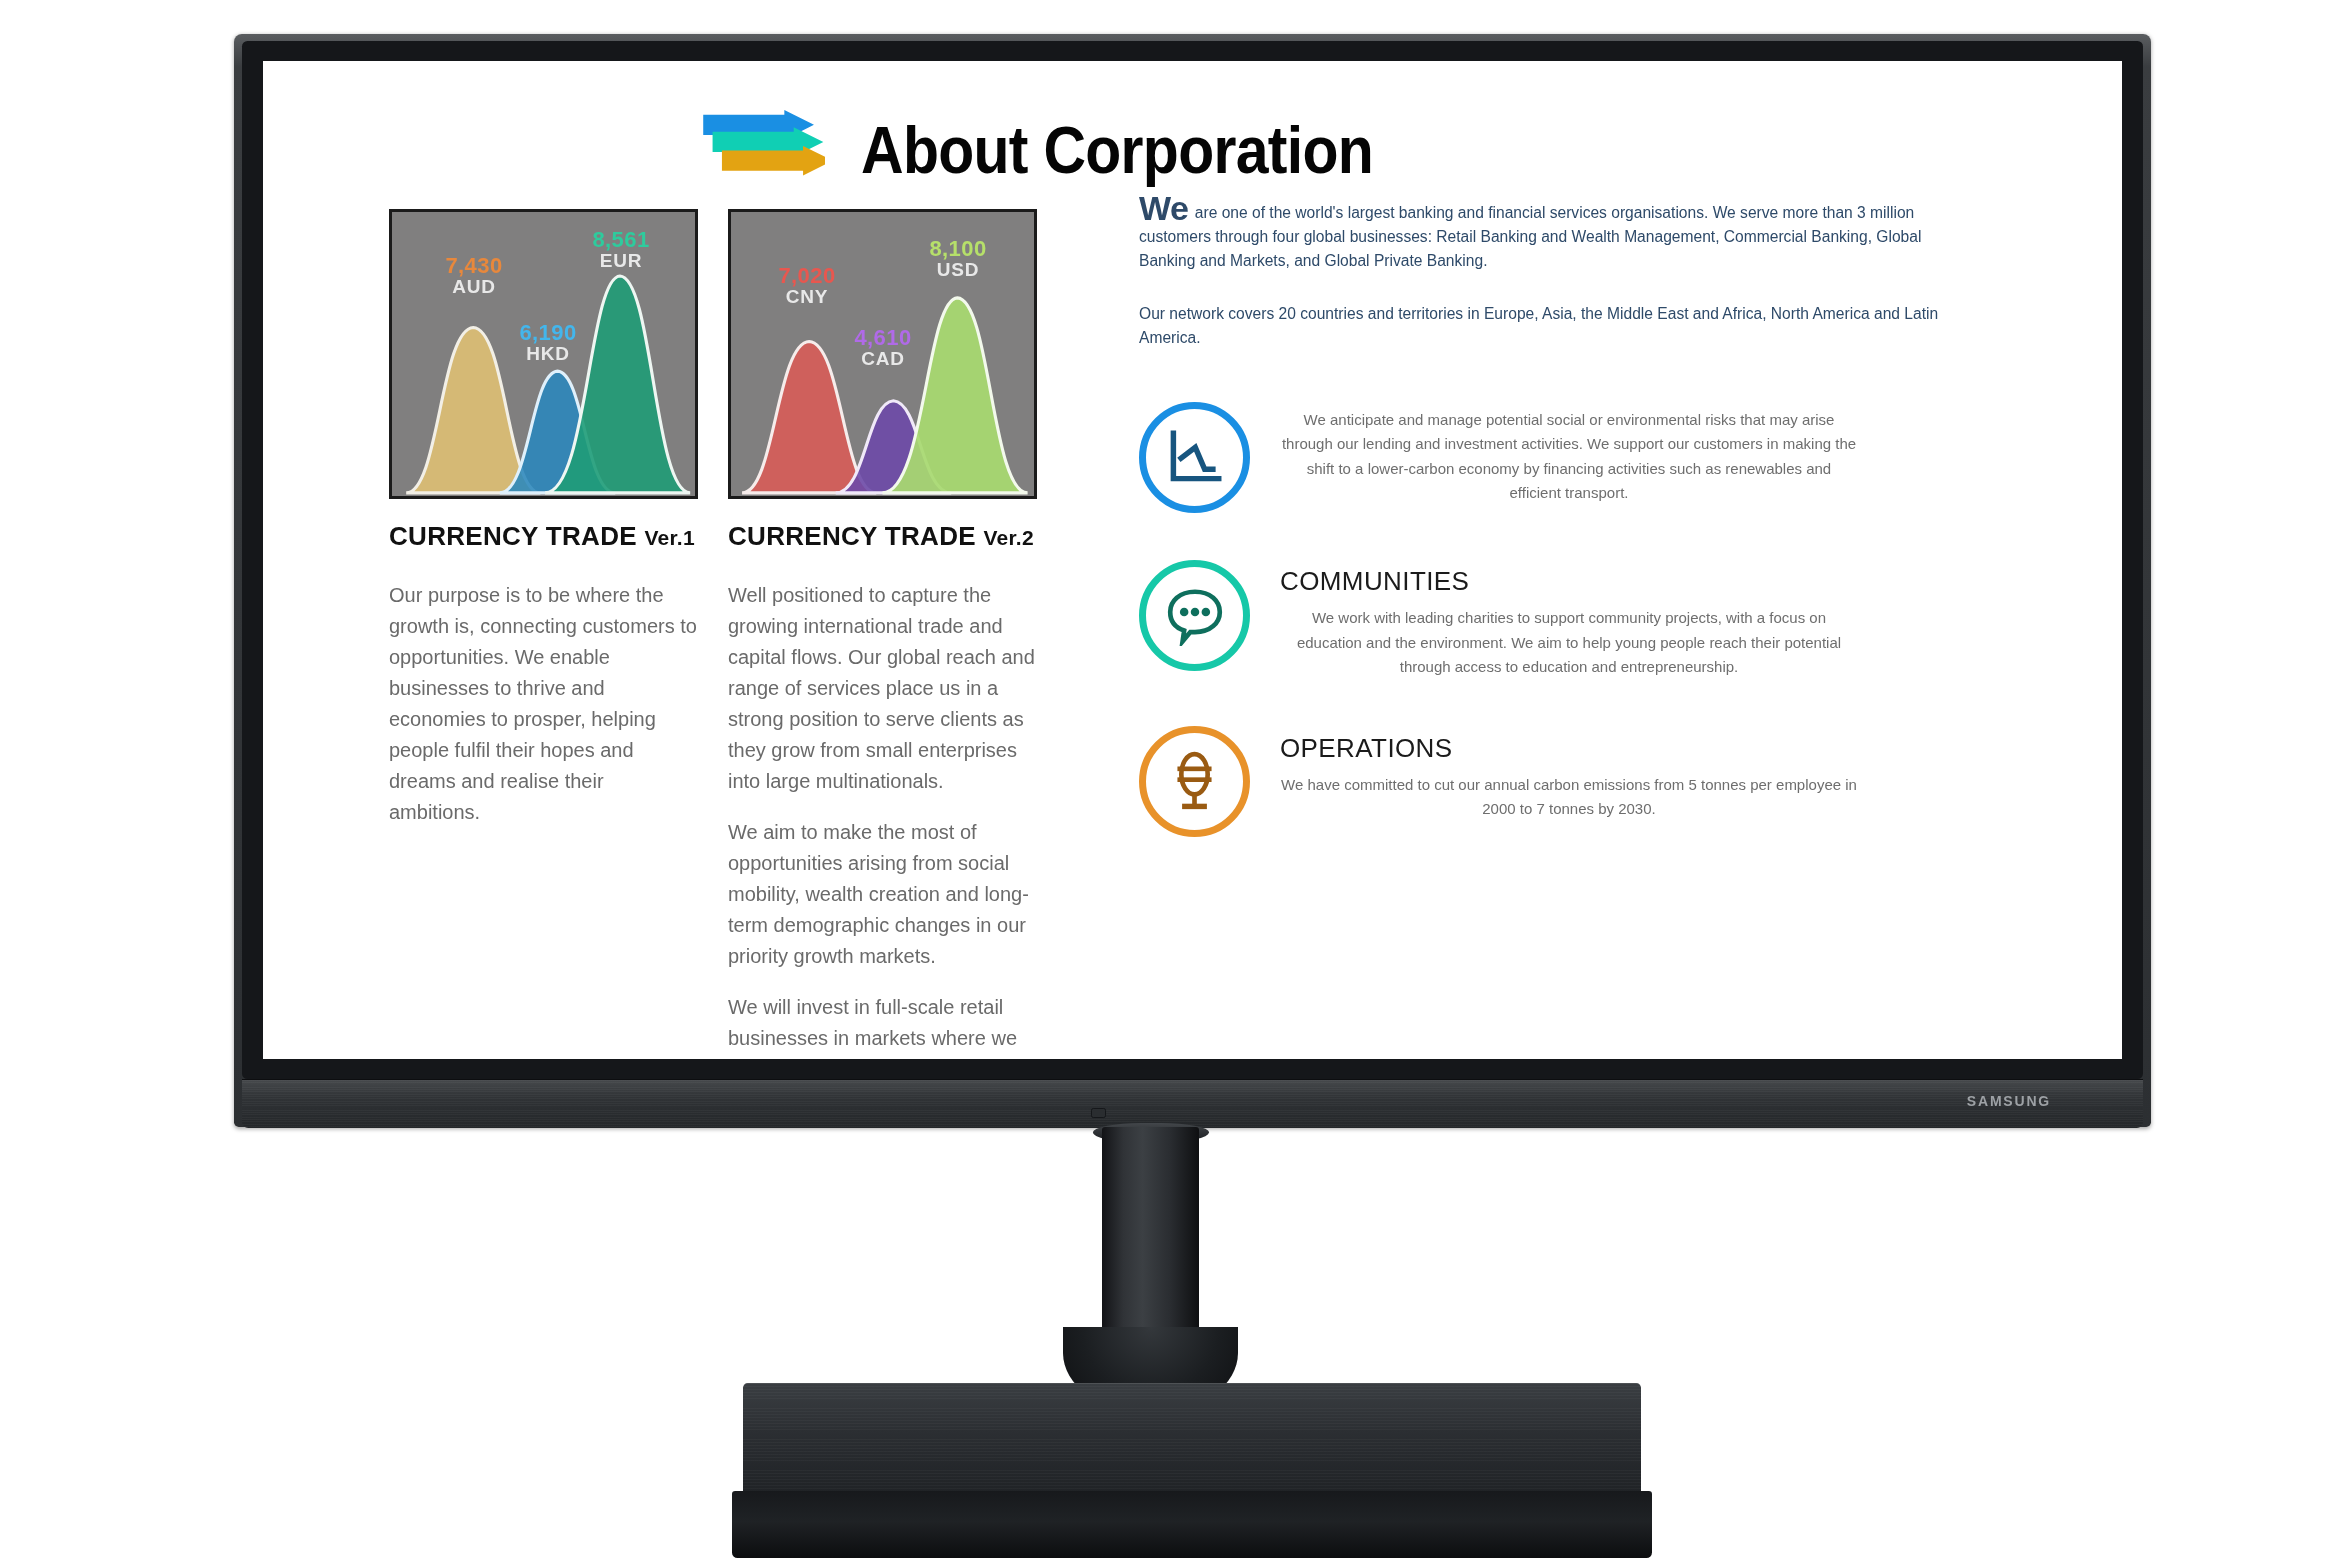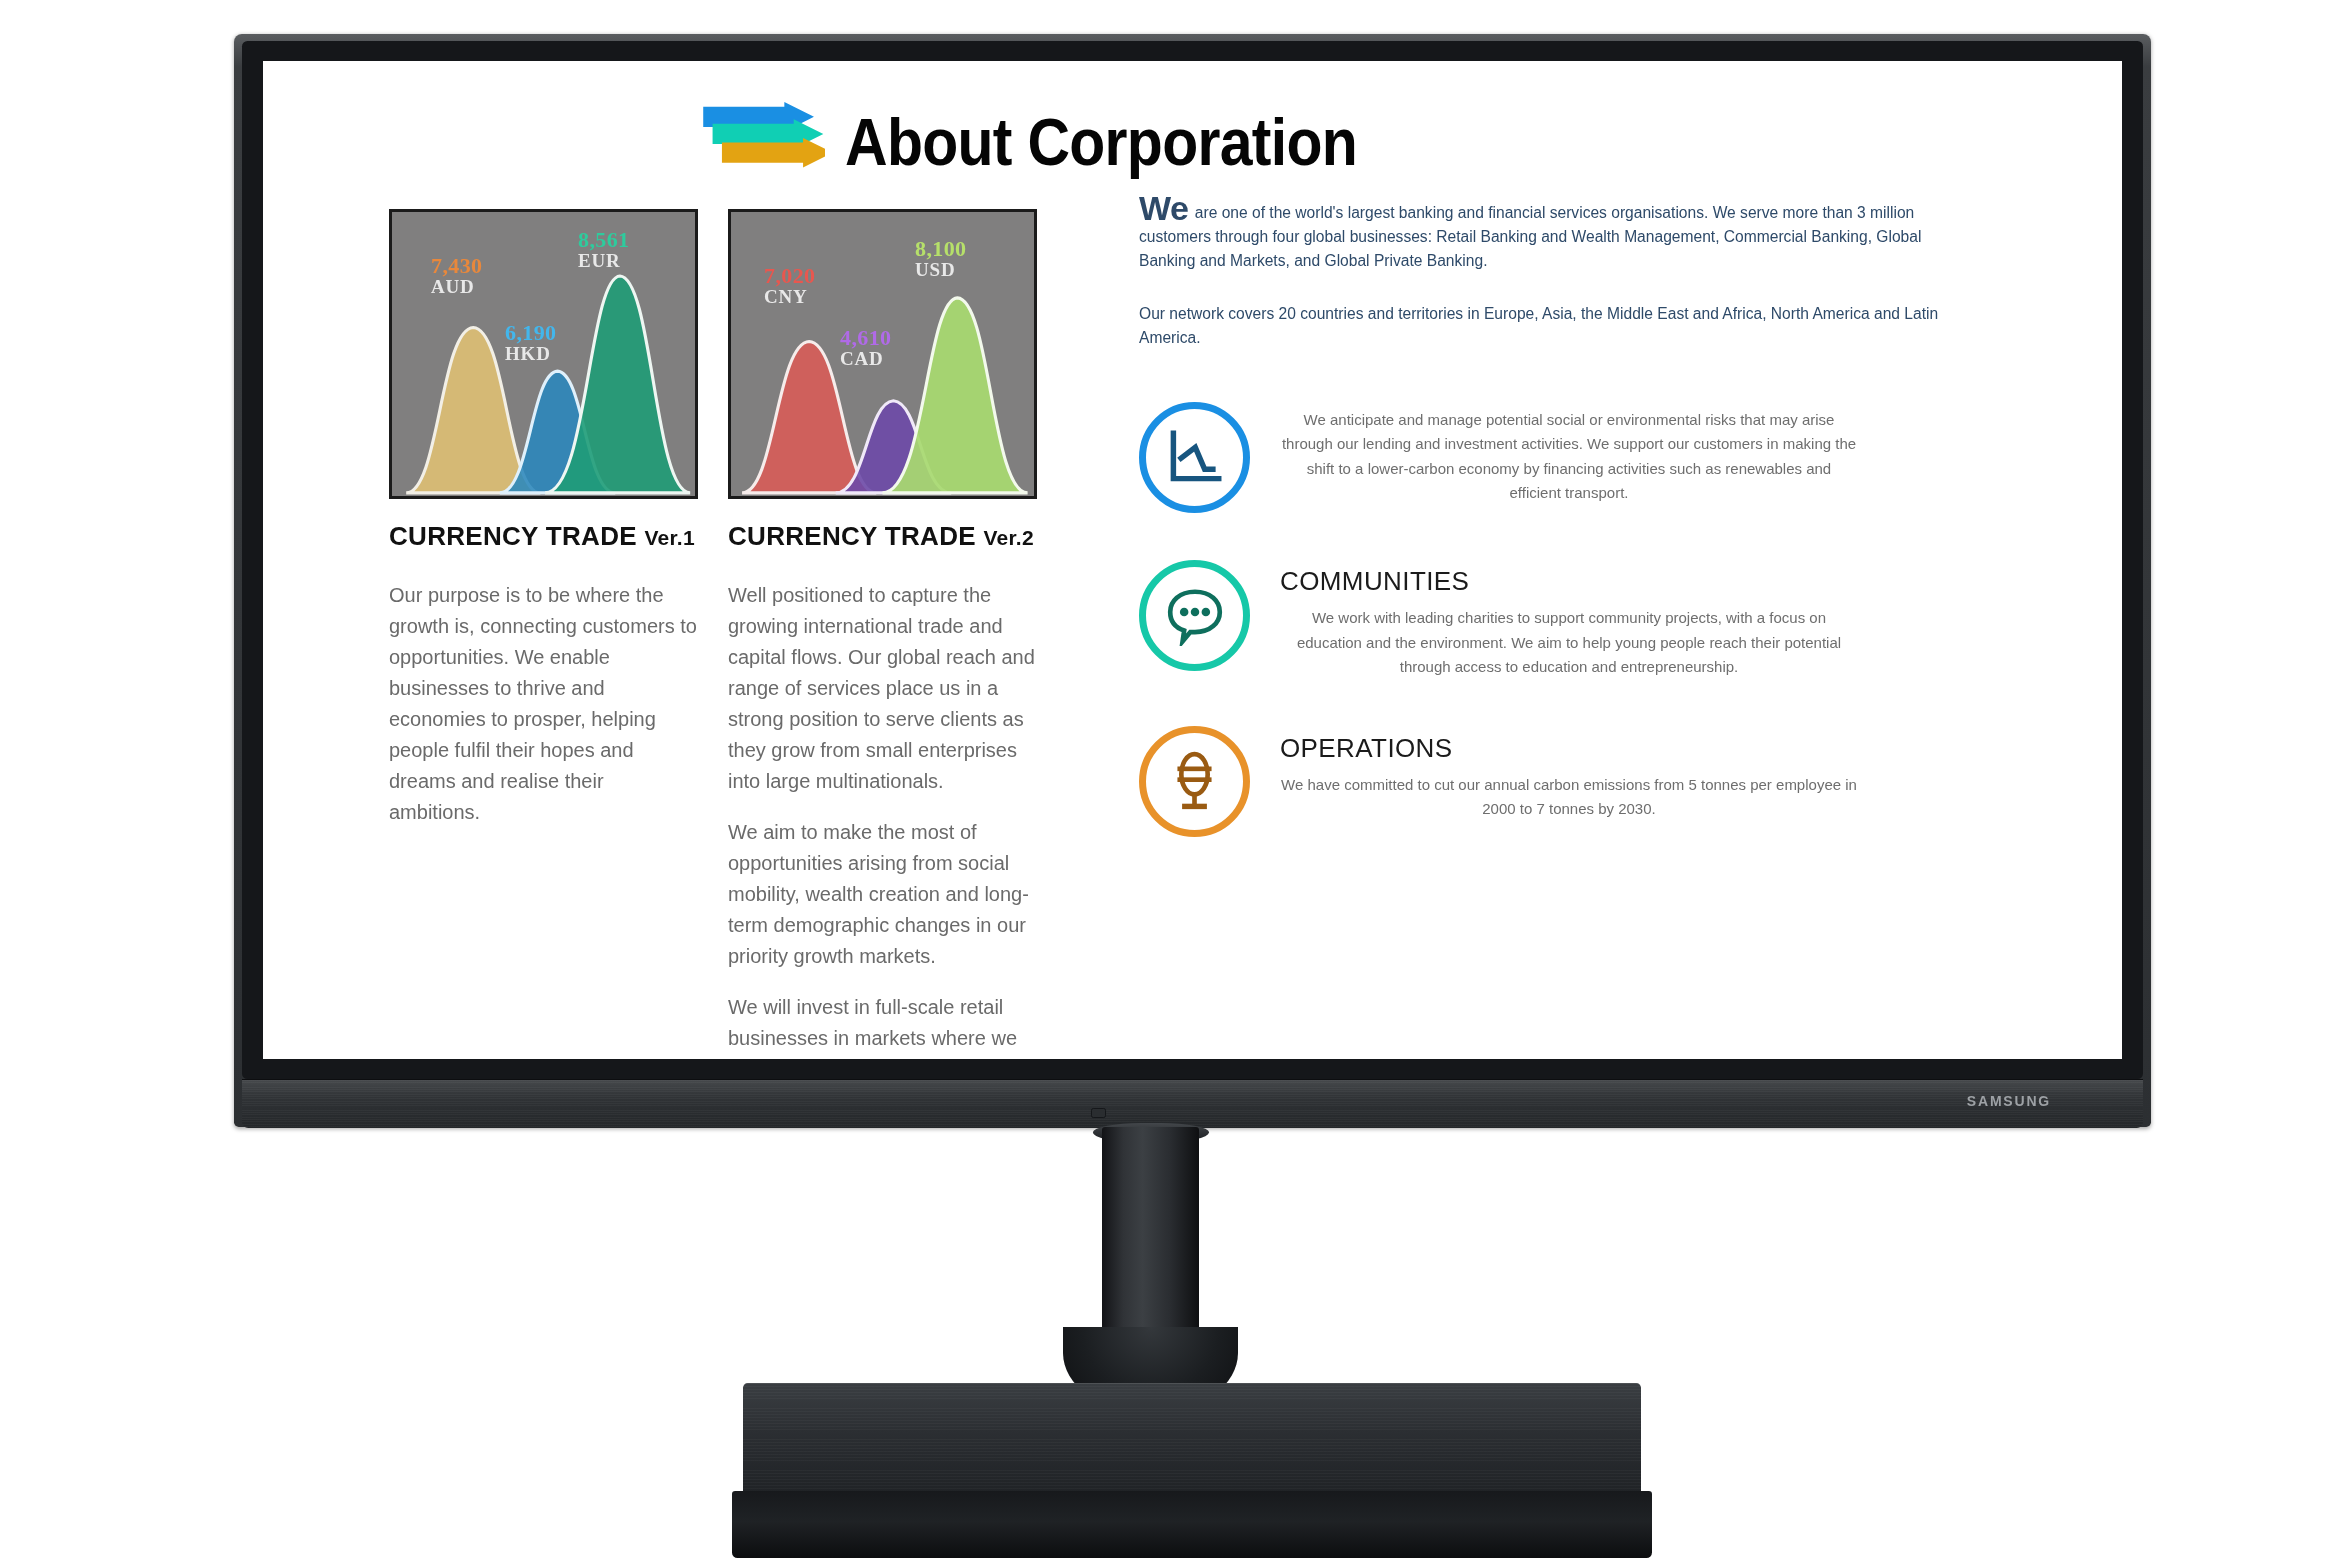--- a/index.html
+++ b/index.html
@@ -42,35 +42,35 @@
     box-shadow:inset 0 0.8px 0 rgba(255,255,255,.10);}
   .base-sheen{position:absolute;left:0;top:0;width:100%;height:100%;border-radius:4.7px;
     background:repeating-linear-gradient(180deg,rgba(255,255,255,.030) 0 0.8px,rgba(0,0,0,0) 0.8px 3.1px);}
   .base-front{position:absolute;left:732px;top:1491px;width:920px;height:67px;
     background:linear-gradient(180deg,#17191c 0%,#1f2225 45%,#0c0d0f 100%);
     border-radius:3.1px 3.1px 5.5px 5.5px;}
 
   
   .slide{position:absolute;left:0;top:0;width:1859px;height:998px;background:#fff;}
 
-  .header{position:absolute;left:437px;top:41px;display:flex;align-items:center;gap:20px;}
+  .header{position:absolute;left:437px;top:49px;display:flex;align-items:center;gap:36px;}
   .logo-arrows{position:relative;width:125px;height:78px;flex:0 0 auto;}
   .slide-title{font-family:"Liberation Sans",sans-serif;font-weight:bold;font-size:67px;
     letter-spacing:-0.8px;color:#050505;line-height:1;transform:scaleX(.88);transform-origin:left center;
     white-space:nowrap;}
 
   .body-area{position:absolute;left:0;top:148px;width:1859px;}
 
   
   .cards{position:absolute;left:126px;top:0;display:flex;gap:30px;}
   .card{width:309px;}
   .chartbox{width:309px;height:290px;background:#807f7f;border:3.1px solid #1b1b1b;
     box-sizing:border-box;position:relative;overflow:hidden;}
   .chartbox svg{position:absolute;left:0;top:0;}
-  .lbl{position:absolute;font-family:Liberation Serif, serif;
+  .lbl{position:absolute;text-align:center;font-family:Liberation Sans, sans-serif;
     line-height:1.05;}
   .lbl .num{font-size:22px;font-weight:bold;display:block;letter-spacing:0.4px;}
   .lbl .cur{font-size:19px;font-weight:bold;color:#e8e8e8;display:block;letter-spacing:0.8px;}
 
   .card-title{margin-top:22px;font-family:"Liberation Sans",sans-serif;font-weight:bold;
     color:#111;font-size:26px;letter-spacing:0.3px;white-space:nowrap;}
   .card-title .ver{font-size:21px;}
   .card-body{margin-top:28px;color:#6a6a6a;font-size:20px;line-height:1.55;
     font-family:"Liberation Sans",sans-serif;}
   .card-body p{margin:0 0 20px 0;}

